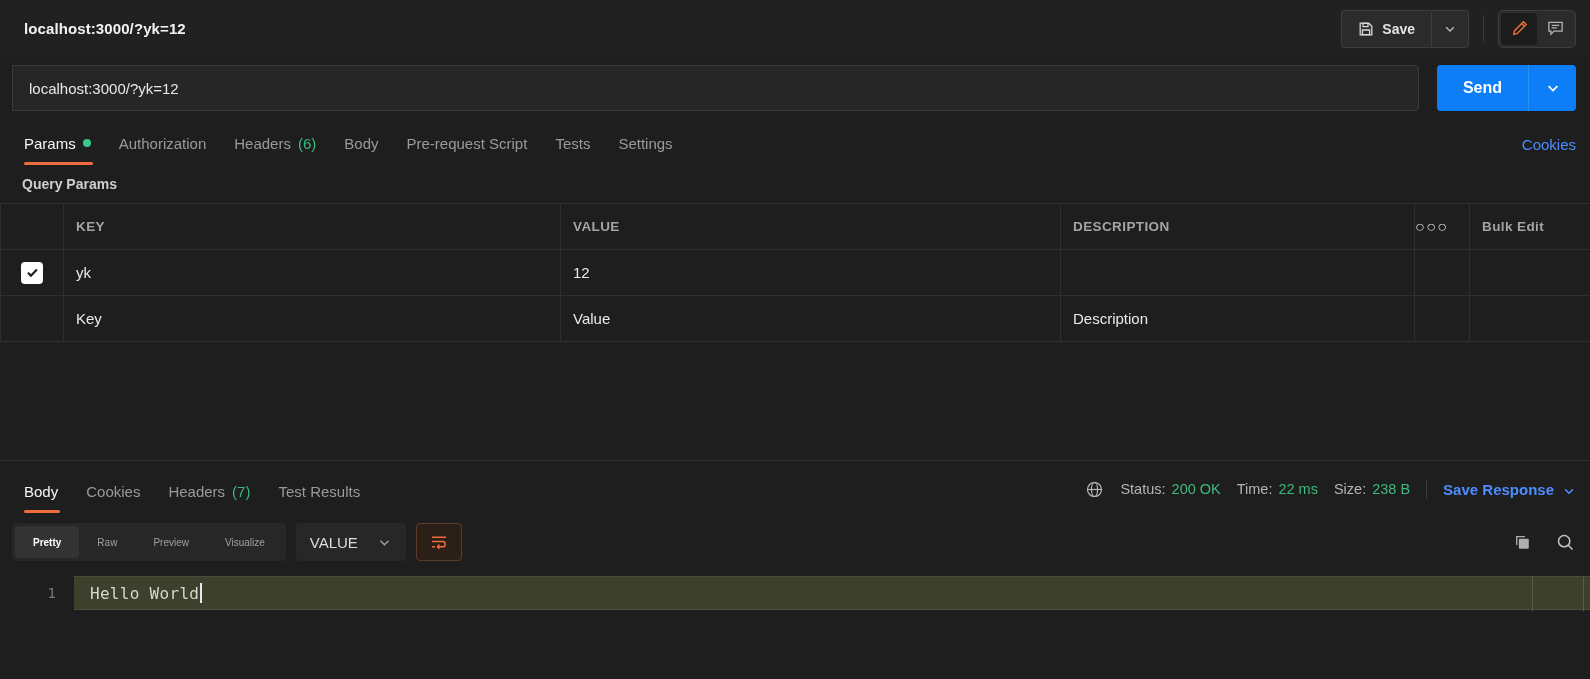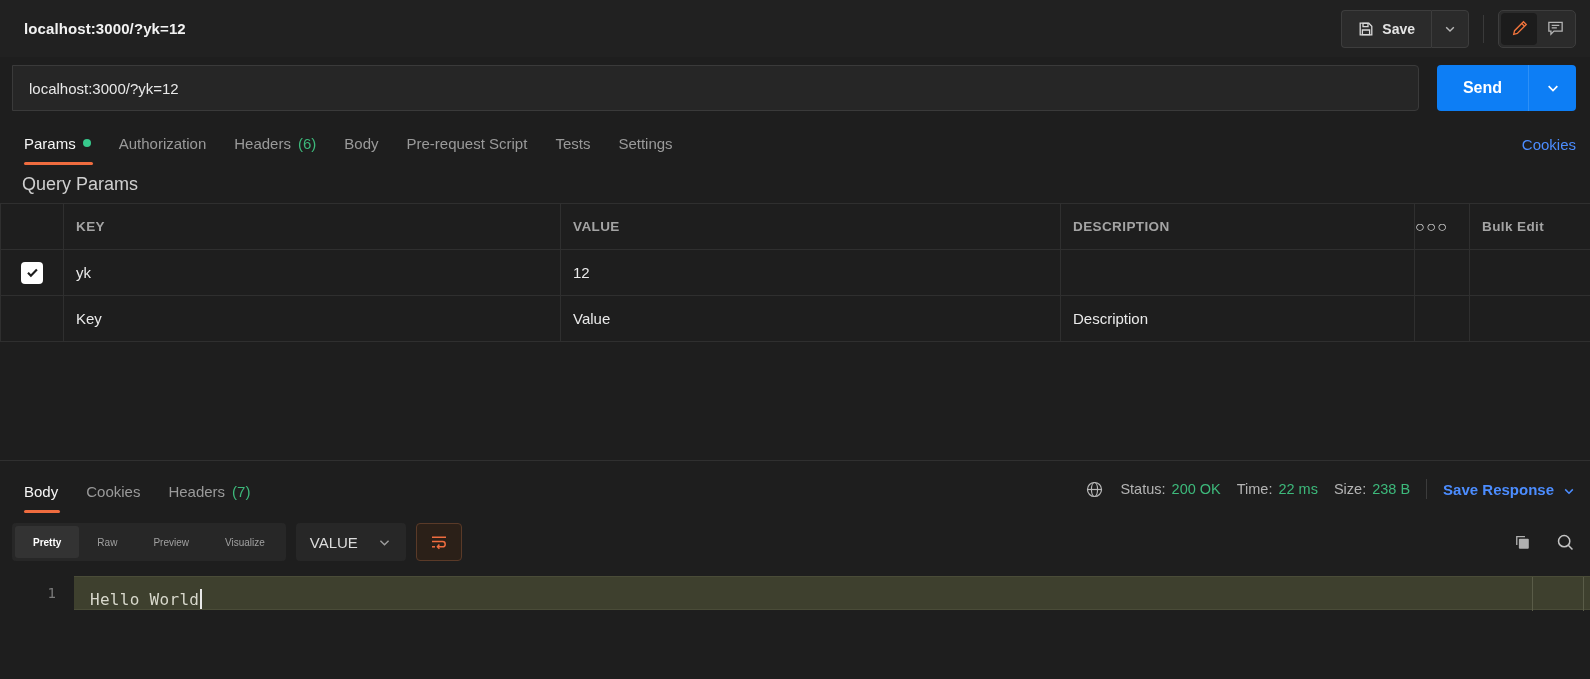--- a/index.html
+++ b/index.html
@@ -133,21 +133,21 @@
     margin-left: auto;
     color: #4c8dff; font-size: 15px;
     padding-bottom: 12px;
   }
 
   
   .qp-label {
     height: 38px;
     display: flex; align-items: center;
     padding-left: 22px;
-    color: #cfcfcf; font-size: 18px; font-weight: normal;
+    color: #cfcfcf; font-size: 14px; font-weight: bold;
   }
   table.params {
     width: 100%;
     border-collapse: collapse;
     table-layout: fixed;
   }
   table.params td, table.params th {
     border: 1px solid #2f2f2f;
     text-align: left;
     font-weight: normal;
@@ -241,21 +241,21 @@
   .gutter {
     width: 74px; text-align: right; padding-right: 18px;
     color: #7a7a7a; font-size: 14px;
     font-family: "DejaVu Sans Mono", monospace;
   }
   .code-hl {
     flex: 1; height: 34px;
     background: #3e402e;
     border-top: 1px solid #4a4c38;
     border-bottom: 1px solid #4a4c38;
-    display: flex; align-items: flex-end;
+    display: flex; align-items: center;
     position: relative;
   }
   .code-text {
     color: #d8d8cc; font-size: 16px;
     font-family: "DejaVu Sans Mono", monospace;
     padding-left: 16px; letter-spacing: .3px;
   }
   .caret {
     width: 2px; height: 20px; background: #e8e8e8;
     margin-left: 1px;
@@ -412,20 +412,23 @@
   <div class="tab active">
     <span>Body</span>
   </div>
   <div class="tab">
     <span>Cookies</span>
   </div>
   <div class="tab">
     <span>Headers</span>
     <span class="cnt">(7)</span>
   </div>
+  <div class="tab">
+    <span>Test Results</span>
+  </div>
 
   <div class="resp-meta">
     <span>
       <svg width="19" height="19" viewBox="0 0 20 20" fill="none" stroke="#b8b8b8" stroke-width="1.25">
         <circle cx="10" cy="10" r="7.4"></circle>
           <ellipse cx="10" cy="10" rx="3.2" ry="7.4"></ellipse>
         <path d="M2.8 10h14.4"></path>
       </svg>
     </span>
     <span>Status:</span>

